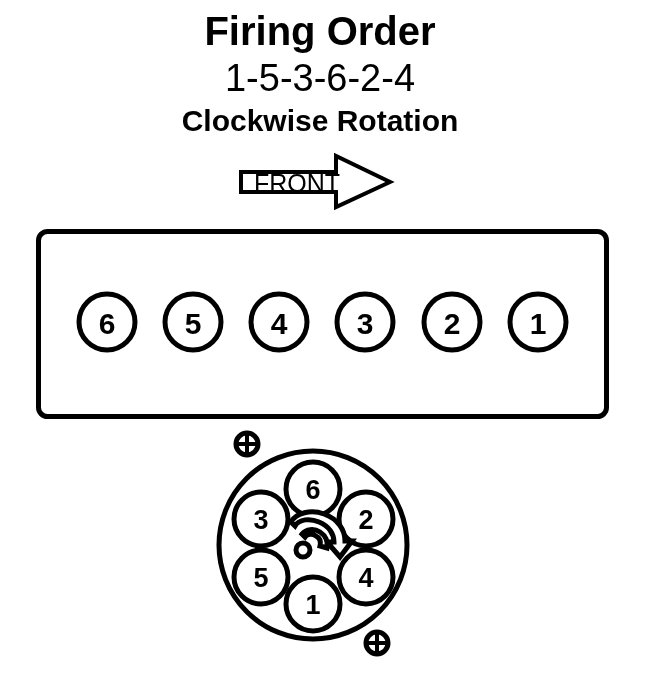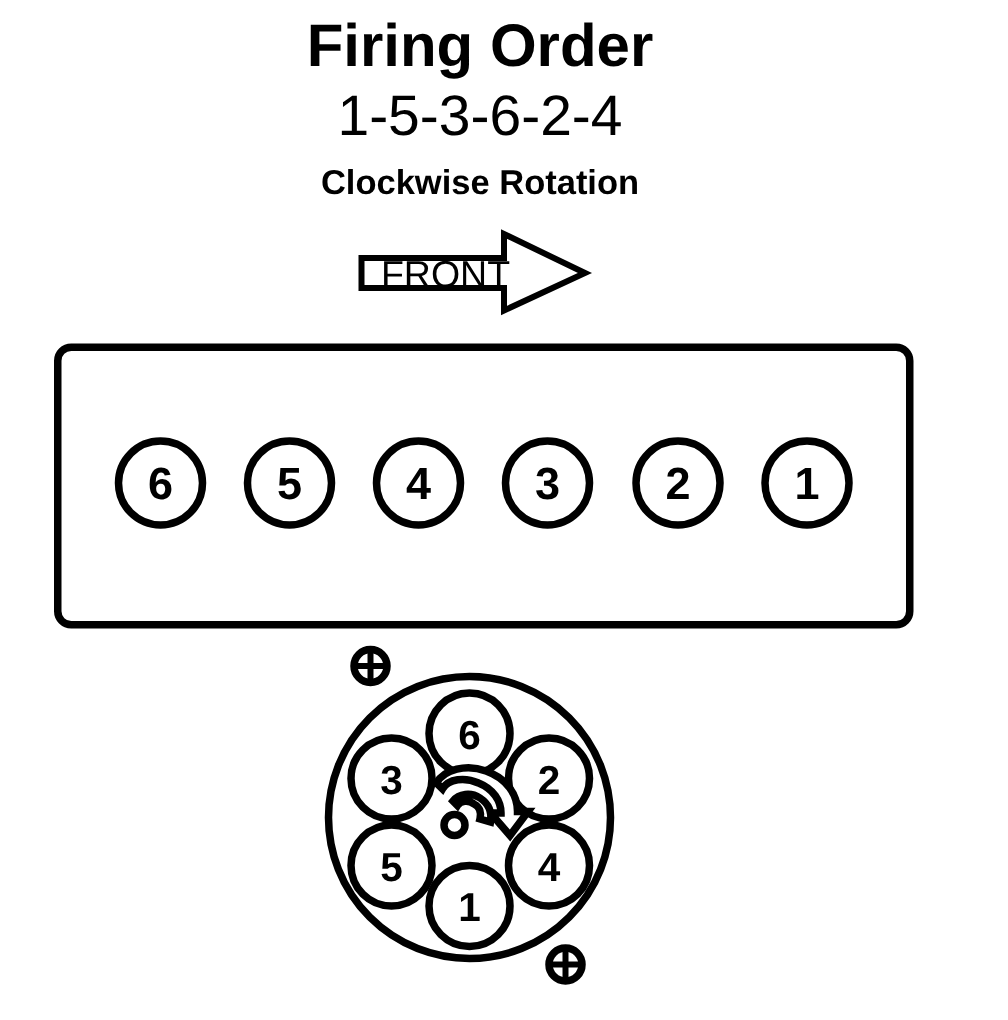--- a/index.html
+++ b/index.html
@@ -36,21 +36,21 @@
     margin-top: 8px;
     letter-spacing: 0px;
   }
   .title-order {
     font-size: 38px;
     font-weight: normal;
     line-height: 44px;
     margin-top: 2px;
   }
   .title-rotation {
-    font-size: 23px;
+    font-size: 30px;
     font-weight: bold;
     line-height: 30px;
     margin-top: 6px;
   }
   svg.layer {
     position: absolute;
     left: 0;
     top: 0;
     width: 672px;
     height: 680px;

